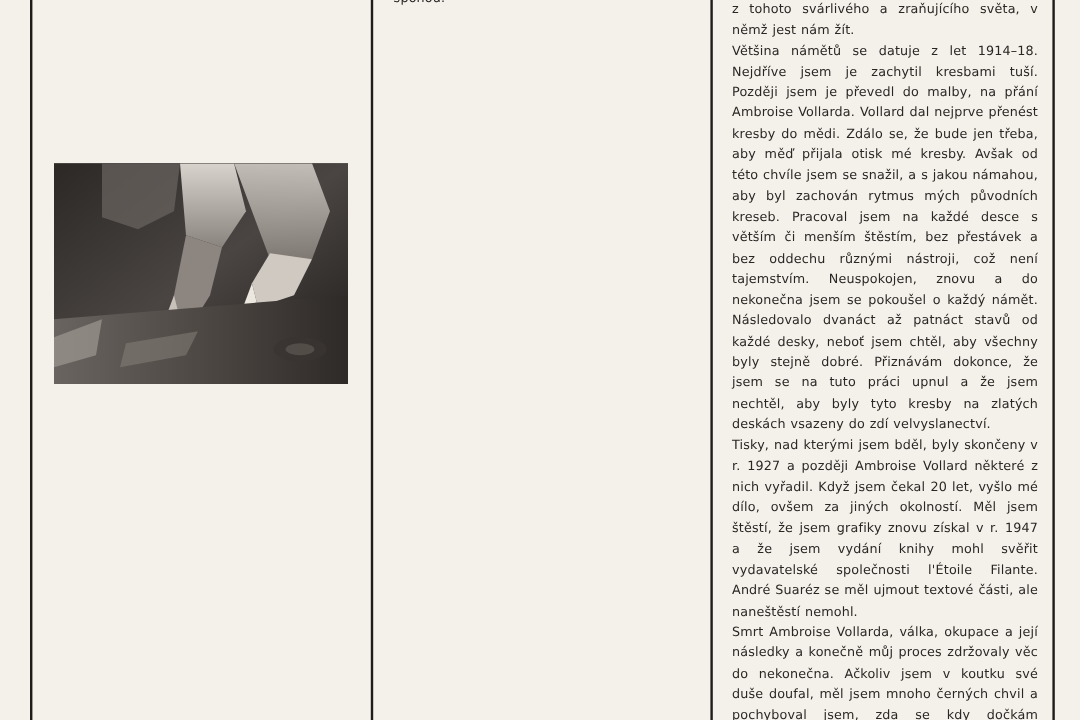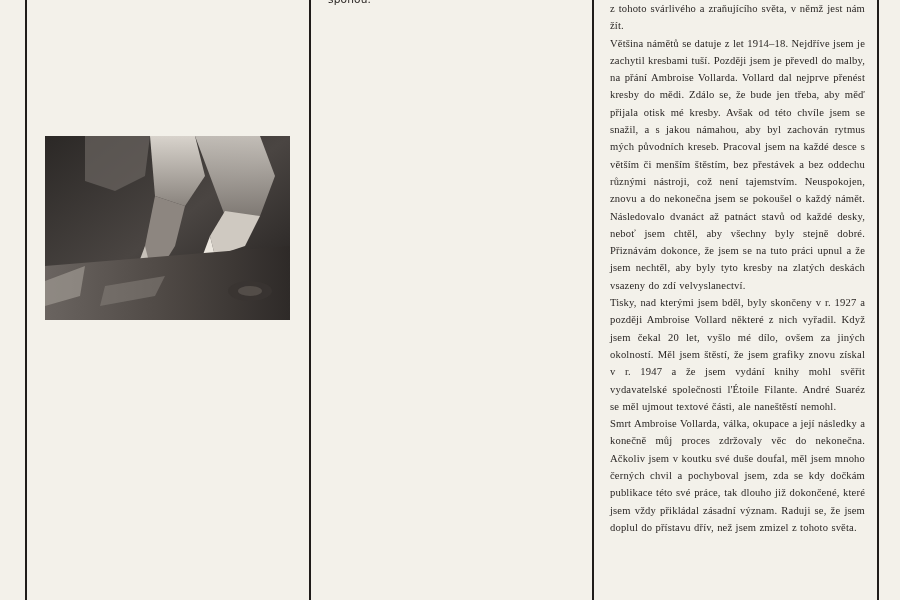--- a/index.html
+++ b/index.html
@@ -37,21 +37,20 @@
   }
   .col3-text {
     left: 610px;
     top: 0px;
     width: 255px;
   }
   .col3-text p {
     margin: 0;
     text-align: justify;
     text-align-last: left;
-    font-family: Liberation Serif, serif;
   }
   .col2-text p {
     margin: 0;
   }
   .photo {
     position: absolute;
     left: 45px;
     top: 136px;
     width: 245px;
     height: 184px;

